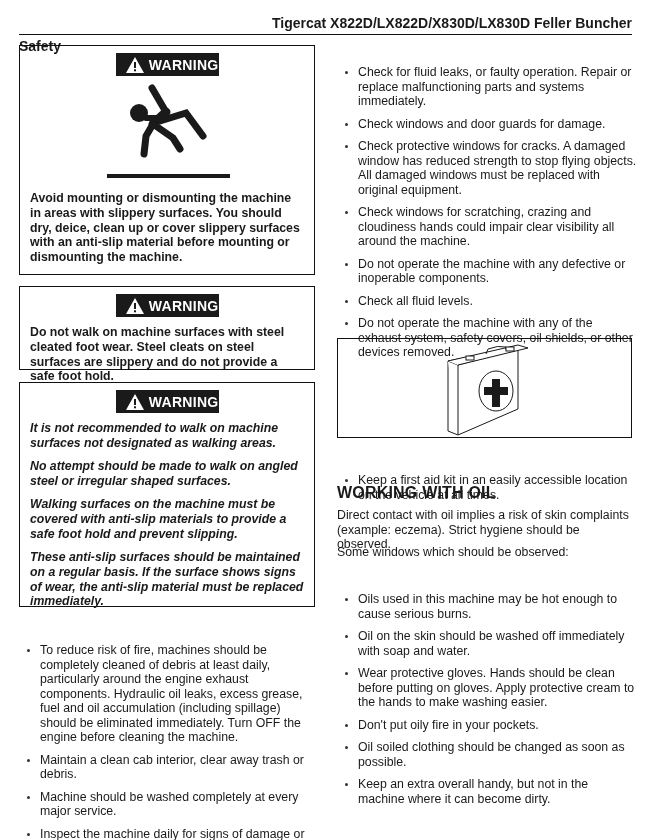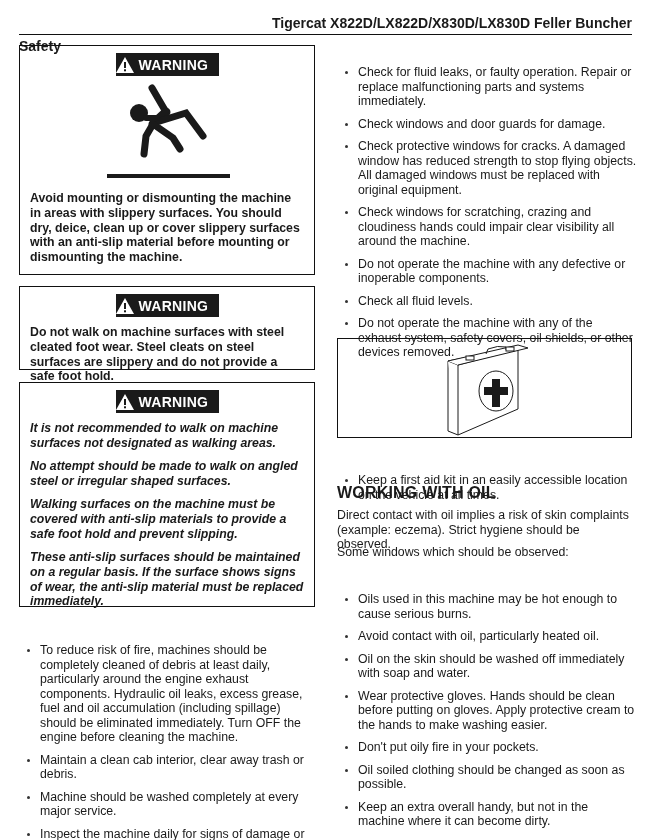--- a/index.html
+++ b/index.html
@@ -11,21 +11,21 @@
     border-bottom: 1.5px solid #111;
   }
   .header-left { position: absolute; left: 0; top: 4px; font-size: 14px; font-weight: bold; margin-top: 23px; }
   .header-right { position: absolute; right: 0; top: 4px; font-size: 14px; font-weight: bold; }
 
   .wbox {
     position: absolute; left: 19px; width: 296px;
     border: 1.3px solid #111;
   }
   .badge {
-    display: flex; align-items: center; justify-content: flex-start;
+    display: flex; align-items: center; justify-content: flex-end;
     background: #1a1a1a; color: #fff;
     font-weight: bold; font-size: 14px; letter-spacing: 0.3px;
     height: 23px; width: 103px; margin: 7px auto 0 auto;
   }
   .badge svg { margin-right: 5px; }
   .wtext {
     font-size: 12.3px; font-weight: bold; line-height: 14.8px;
     padding: 0 10px;
   }
   .wpara { margin-bottom: 8.5px; }
@@ -149,19 +149,18 @@
 <ul class="bullets" style="left:337px; top:449px; width:300px;">
   <li>Keep a first aid kit in an easily accessible location on the vehicle at all times.</li>
 </ul>
 
 <div class="section-title">WORKING WITH OIL</div>
 <p class="para" style="top:508px;">Direct contact with oil implies a risk of skin complaints (example: eczema). Strict hygiene should be observed.</p>
 <p class="para" style="top:545px;">Some windows which should be observed:</p>
 
 <ul class="bullets" style="left:337px; top:568px; width:300px;">
   <li>Oils used in this machine may be hot enough to cause serious burns.</li>
-  <li>Avoid contact with oil, particularly heated oil.</li>
   <li>Oil on the skin should be washed off immediately with soap and water.</li>
   <li>Wear protective gloves. Hands should be clean before putting on gloves. Apply protective cream to the hands to make washing easier.</li>
   <li>Don't put oily fire in your pockets.</li>
   <li>Oil soiled clothing should be changed as soon as possible.</li>
   <li>Keep an extra overall handy, but not in the machine where it can become dirty.</li>
 </ul>
 
 </body></html>

